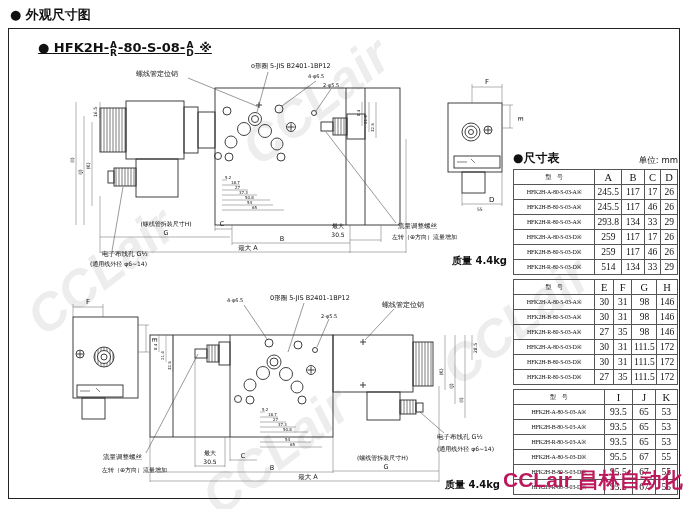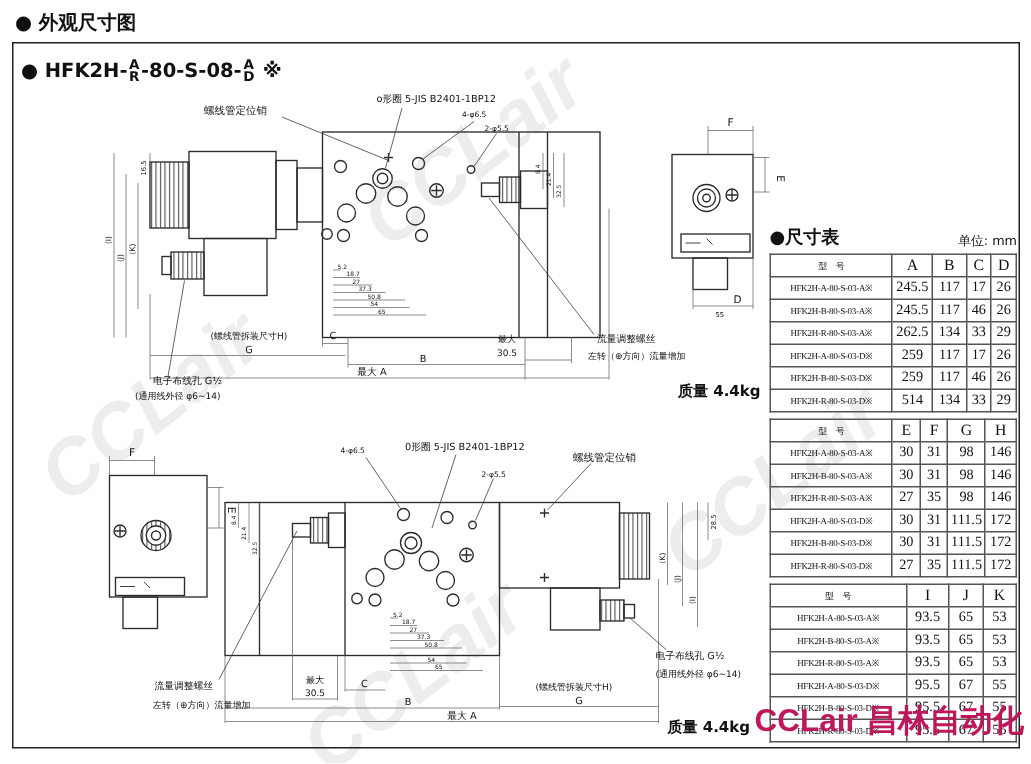--- a/index.html
+++ b/index.html
@@ -33,21 +33,21 @@
 <div class="page">
 
   <div class="abs wm" style="left:230px;top:130px;">CCLair</div>
   <div class="abs wm" style="left:15px;top:300px;">CCLair</div>
   <div class="abs wm" style="left:190px;top:480px;">CCLair</div>
   <div class="abs wm" style="left:430px;top:350px;">CCLair</div>
 
   <div class="abs page-title">● 外观尺寸图</div>
   <div class="abs frame"></div>
 
-  <div class="abs sec-title" style="left:14px;top:40px;">
+  <div class="abs sec-title" style="left:38px;top:40px;text-decoration:underline;">
     <span>● HFK2H-</span><span class="frac"><span>A</span><br><span>R</span></span><span>-80-S-08-</span><span class="frac"><span>A</span><br><span>D</span></span> <span>※</span>
   </div>
 
   <svg class="abs" style="left:16px;top:56px;" width="496" height="225" viewBox="0 0 496 225">
     <defs>
       <pattern id="ribs" width="3" height="6" patternUnits="userSpaceOnUse">
         <path d="M1 0 V6" stroke="#444" stroke-width="0.7"></path>
       </pattern>
     </defs>
 
@@ -304,21 +304,21 @@
           </tr>
           <tr>
             <td class="model">HFK2H-B-80-S-03-A※</td>
             <td>245.5</td>
             <td>117</td>
             <td>46</td>
             <td>26</td>
           </tr>
           <tr>
             <td class="model">HFK2H-R-80-S-03-A※</td>
-            <td>262.5</td>
+            <td>293.8</td>
             <td>134</td>
             <td>33</td>
             <td>29</td>
           </tr>
           <tr>
             <td class="model">HFK2H-A-80-S-03-D※</td>
             <td>259</td>
             <td>117</td>
             <td>17</td>
             <td>26</td>

